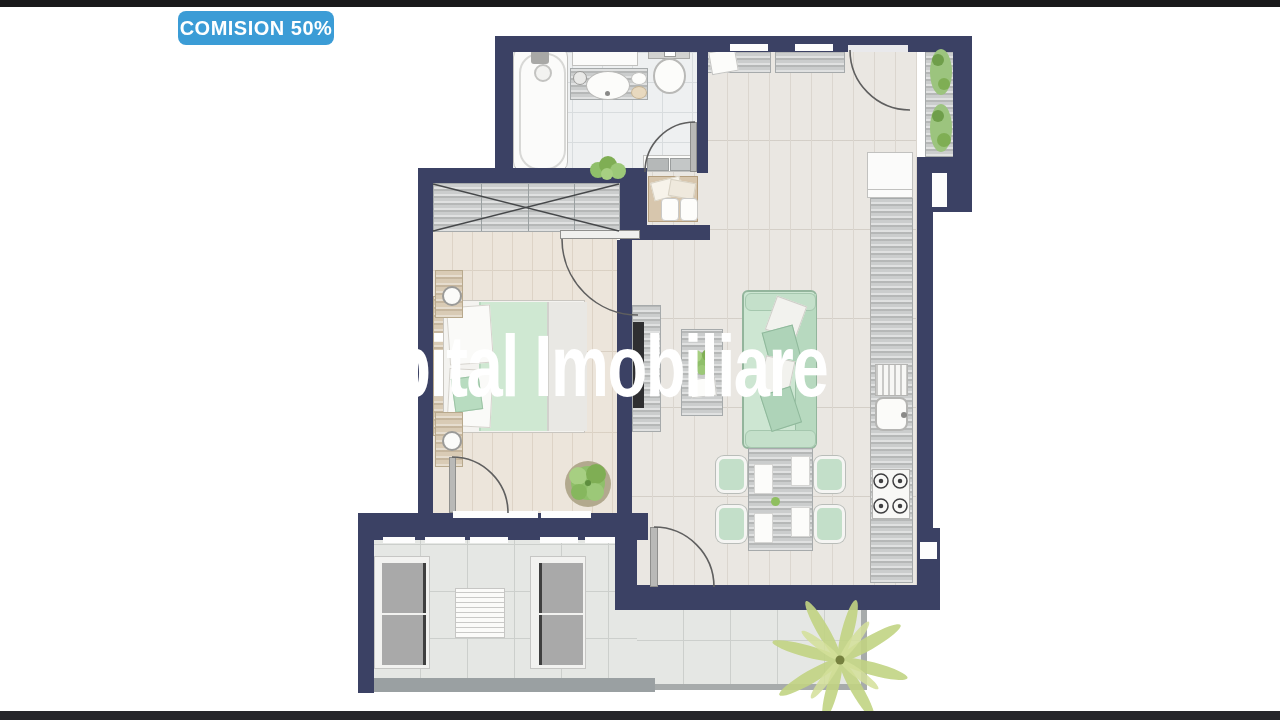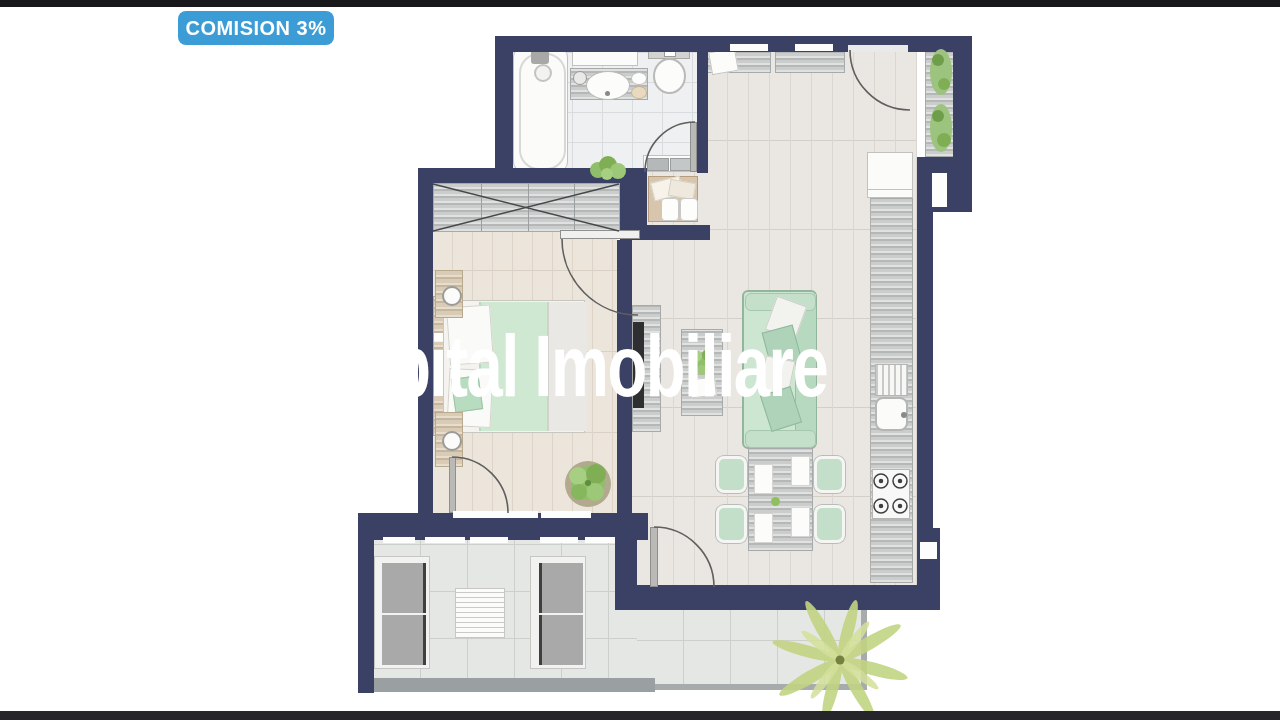--- a/index.html
+++ b/index.html
@@ -44,21 +44,21 @@
   .white-box{background:#fbfbfa;border:1px solid #c1c1bf;}
   svg{display:block;}
   #overlay{left:0;top:0;z-index:5;pointer-events:none;}
 </style>
 </head>
 <body>
 
 <div class="abs" id="top-bar"></div>
 <div class="abs" id="bottom-bar"></div>
 <div class="abs" id="badge">
-    <span>COMISION 3%</span>
+    <span>COMISION 50%</span>
   </div>
 
 <div class="abs" style="left:0;top:0;width:1280px;height:720px;">
 
   <div class="abs floor tile-bath" style="left:513px;top:52px;width:184px;height:120px;"></div>
   <div class="abs floor wood" style="left:707px;top:52px;width:210px;height:533px;"></div>
   <div class="abs floor wood" style="left:632px;top:172px;width:75px;height:413px;"></div>
   <div class="abs floor wood-warm" style="left:433px;top:183px;width:184px;height:330px;"></div>
   <div class="abs floor tile-out" style="left:374px;top:540px;width:263px;height:145px;"></div>
   <div class="abs floor tile-out" style="left:637px;top:610px;width:229px;height:77px;"></div>

